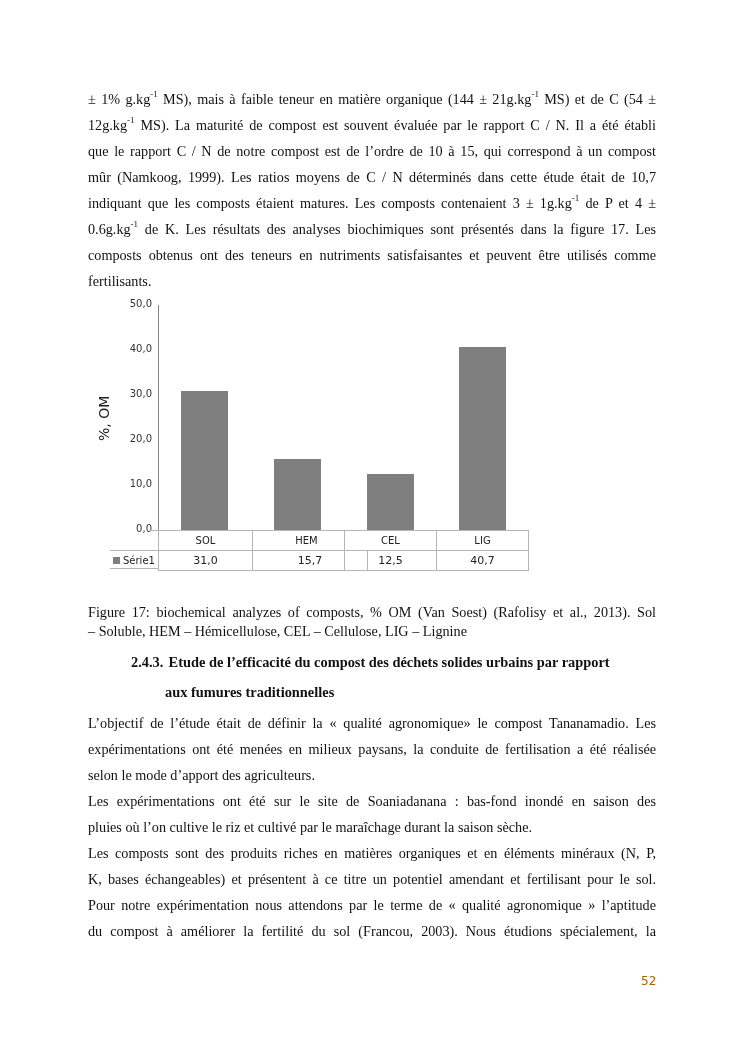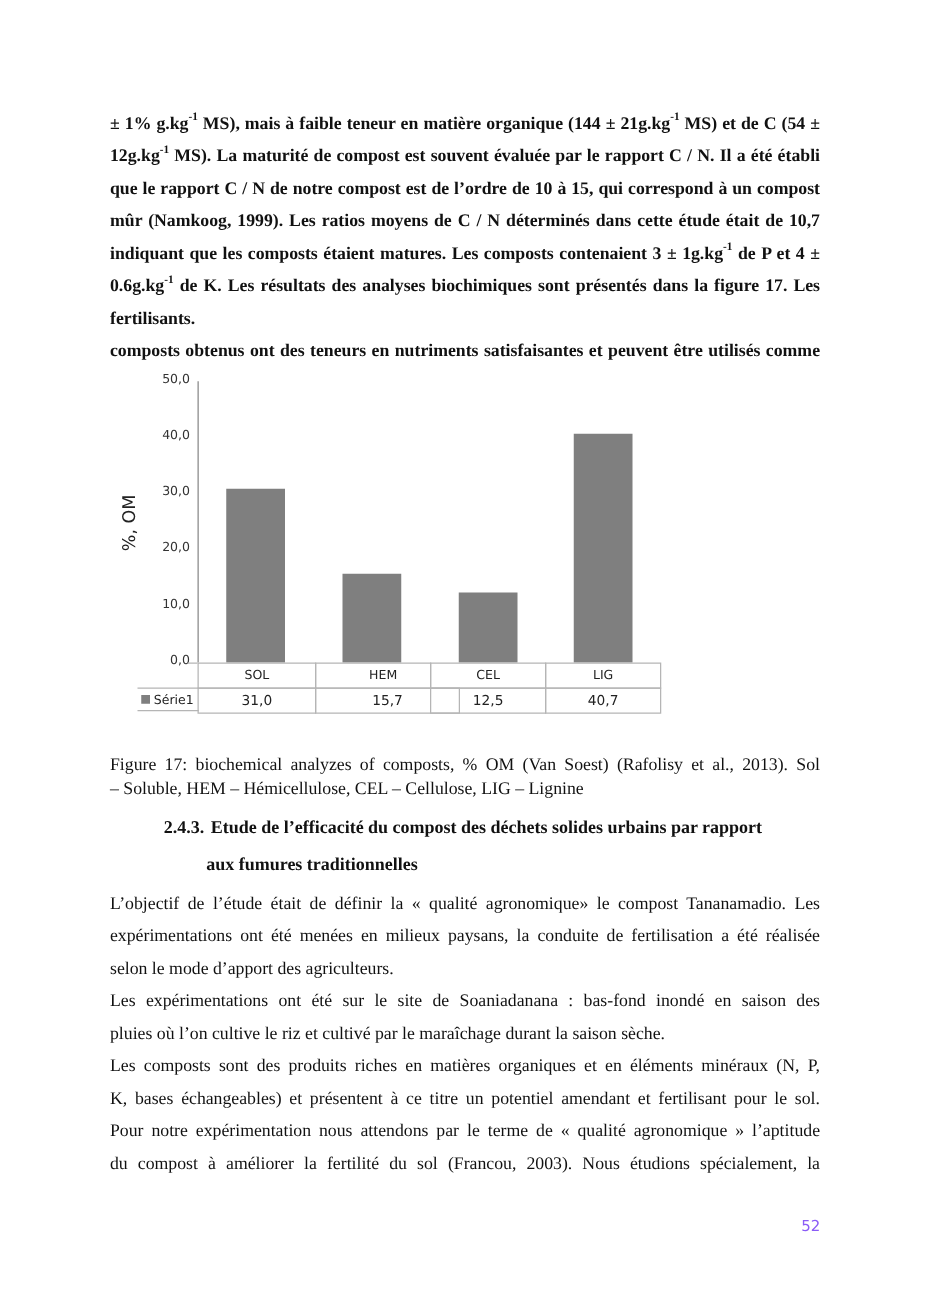--- a/index.html
+++ b/index.html
@@ -10,44 +10,44 @@
   .para .ln { display: block; text-align: justify; text-align-last: justify; white-space: nowrap; height: 26px; }
   .para .ln.last { text-align-last: left; }
   sup { font-size: 9px; line-height: 0; position: relative; top: -1px; vertical-align: super; }
   .caption { position: absolute; left: 88px; width: 568px; font-size: 14.2px; line-height: 19px; margin: 0; }
   .caption .ln { display: block; white-space: nowrap; text-align: justify; text-align-last: justify; }
   .caption .ln.last { text-align-last: left; }
   .heading { position: absolute; left: 131px; width: 520px; font-size: 14.4px; font-weight: bold; line-height: 30px; margin: 0; }
   .heading .ln { display: block; white-space: nowrap; }
   .heading .num { display: inline-block; width: 34px; }
   .heading .ln2 { padding-left: 34px; }
-  .pagenum { position: absolute; left: 641px; top: 974px; font-family: "DejaVu Sans", sans-serif; font-size: 12px; color: #8b5cf6; }
+  .pagenum { position: absolute; left: 641px; top: 974px; font-family: "DejaVu Sans", sans-serif; font-size: 12px; color: #a16207; }
 
   
   .chart { position: absolute; left: 88px; top: 293px; width: 450px; height: 292px; background: #fff; font-family: "DejaVu Sans", sans-serif; }
   .chart .ytick { position: absolute; left: 24px; width: 40px; text-align: right; font-size: 10px; color: #333; }
   .chart .yaxis { position: absolute; left: 70px; top: 12px; width: 1px; height: 225px; background: #888; }
   .chart .ylabel { position: absolute; left: 8px; top: 148px; font-size: 14px; color: #222; transform: rotate(-90deg); transform-origin: left top; white-space: nowrap; }
   .chart .bar { position: absolute; width: 47px; background: #7f7f7f; }
   .chart .cell { position: absolute; box-sizing: border-box; border: 1px solid #b5b5b5; text-align: center; font-size: 10px; color: #222; line-height: 19px; }
   .chart .legend-cell { position: absolute; box-sizing: border-box; border-top: 1px solid #b5b5b5; border-bottom: 1px solid #b5b5b5; font-size: 10px; color: #222; line-height: 19px; }
   .chart .swatch { display: inline-block; width: 7px; height: 7px; background: #7f7f7f; margin: 0 3px 0 3px; vertical-align: 0px; }
 </style>
 </head>
 <body>
 
-<div class="para" style="top:86px;font-weight:bold;" id="p1">
+<div class="para" style="top:86px;" id="p1">
     <span class="ln"><span>± 1% g.kg</span><sup>-1</sup><span> MS), mais à faible teneur en matière organique (144 ± 21g.kg</span><sup>-1</sup><span> MS) et de C (54 ±</span></span>
     <span class="ln"><span>12g.kg</span><sup>-1</sup><span> MS). La maturité de compost est souvent évaluée par le rapport C / N. Il a été établi</span></span>
     <span class="ln"><span>que le rapport C / N de notre compost est de l’ordre de 10 à 15, qui correspond à un compost</span></span>
     <span class="ln"><span>mûr (Namkoog, 1999). Les ratios moyens de C / N déterminés dans cette étude était de 10,7</span></span>
     <span class="ln"><span>indiquant que les composts étaient matures. Les composts contenaient 3 ± 1g.kg</span><sup>-1</sup><span> de P et 4 ±</span></span>
     <span class="ln"><span>0.6g.kg</span><sup>-1</sup><span> de K. Les résultats des analyses biochimiques sont présentés dans la figure 17. Les</span></span>
+    <span class="ln"><span>composts obtenus ont des teneurs en nutriments satisfaisantes et peuvent être utilisés comme</span></span>
     <span class="ln last"><span>fertilisants.</span></span>
-    <span class="ln"><span>composts obtenus ont des teneurs en nutriments satisfaisantes et peuvent être utilisés comme</span></span>
   </div>
 
 <div class="chart" id="chart">
   <div class="yaxis"></div>
   <div class="ylabel">%, OM</div>
 <div class="ytick" style="top: 230px;">0,0</div>
     <div class="ytick" style="top: 185px;">10,0</div>
     <div class="ytick" style="top: 140px;">20,0</div>
     <div class="ytick" style="top: 95px;">30,0</div>
     <div class="ytick" style="top: 50px;">40,0</div>

